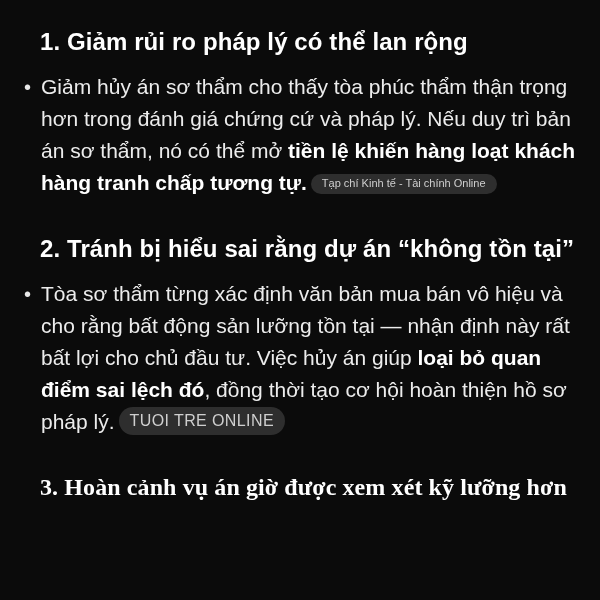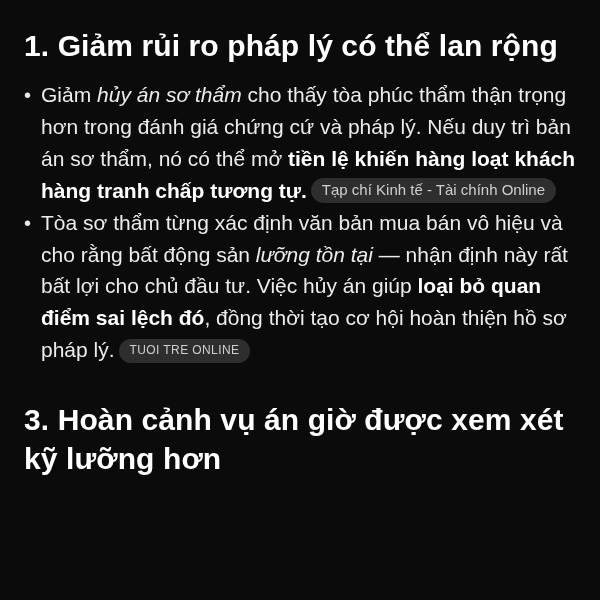--- a/index.html
+++ b/index.html
@@ -16,25 +16,25 @@
   }
   .page {
     width: 600px;
     height: 600px;
     box-sizing: border-box;
     padding: 26px 24px 0 24px;
     background: #0b0b0b;
     position: relative;
   }
   .heading {
-    font-size: 30px;
+    font-size: 24px;
     font-weight: bold;
     line-height: 1.3;
     color: #ffffff;
-    margin: 0 0 14px 0;
+    margin: 0 0 14px 16px;
     letter-spacing: 0.1px;
   }
   .heading.second {
     margin-top: 34px;
   }
   .heading.third {
     margin-top: 34px;
   }
   .bullet-block {
     display: flex;
@@ -49,61 +49,62 @@
     padding-top: 1px;
   }
   .para {
     font-size: 21px;
     line-height: 1.52;
     color: #ececec;
     margin: 0;
     flex: 1 1 auto;
   }
   .ital {
-    font-style: italic;
   }
   .bold {
     font-weight: bold;
     color: #ffffff;
   }
   .tag {
     display: inline-block;
     background: #2e2e2e;
     color: #cfcfcf;
     border-radius: 14px;
     padding: 3px 11px 4px 11px;
-    font-size: 15px;
+    font-size: 11px;
     line-height: 1.2;
     vertical-align: 3px;
     margin-left: 4px;
     white-space: nowrap;
   }
   .tag.caps {
-    font-size: 12px;
+    font-size: 16px;
     letter-spacing: 0.4px;
     padding: 4px 11px 5px 11px;
   }
   .clip {
     overflow: hidden;
+    font-family: Liberation Serif, serif;
   }
 </style>
 </head>
 <body>
 
 <div class="page">
 
   <h2 class="heading">1. Giảm rủi ro pháp lý có thể lan rộng</h2>
 
   <div class="bullet-block">
     <span class="bullet-dot">•</span>
     <p class="para">
       <span>Giảm </span><span class="ital">hủy án sơ thẩm</span><span> cho thấy tòa phúc thẩm thận trọng hơn trong đánh giá chứng cứ và pháp lý. Nếu duy trì bản án sơ thẩm, nó có thể mở </span><span class="bold">tiền lệ khiến hàng loạt khách hàng tranh chấp tương tự.</span><span class="tag">Tạp chí Kinh tế - Tài chính Online</span>
     </p>
   </div>
 
+  <h2 class="heading second">2. Tránh bị hiểu sai rằng dự án “không tồn tại”</h2>
 
   <div class="bullet-block">
     <span class="bullet-dot">•</span>
     <p class="para">
       <span>Tòa sơ thẩm từng xác định văn bản mua bán vô hiệu và cho rằng bất động sản </span><span class="ital">lưỡng tồn tại</span><span> — nhận định này rất bất lợi cho chủ đầu tư. Việc hủy án giúp </span><span class="bold">loại bỏ quan điểm sai lệch đó</span><span>, đồng thời tạo cơ hội hoàn thiện hồ sơ pháp lý.</span><span class="tag caps">TUOI TRE ONLINE</span>
     </p>
   </div>
 
   <h2 class="heading third clip">3. Hoàn cảnh vụ án giờ được xem xét kỹ lưỡng hơn</h2>
 

